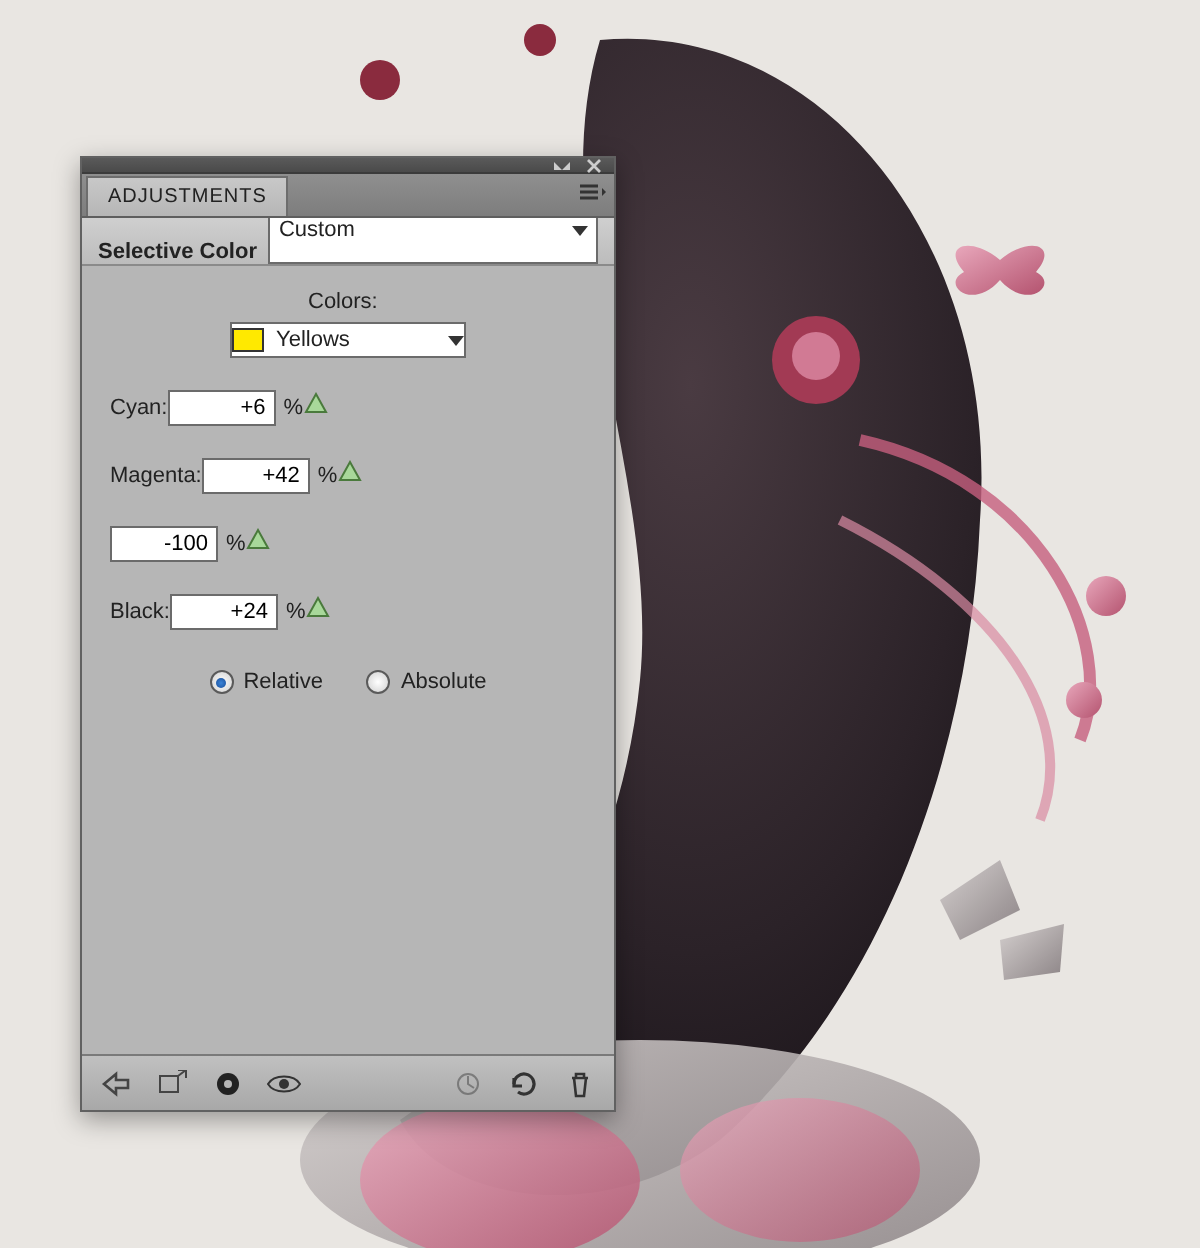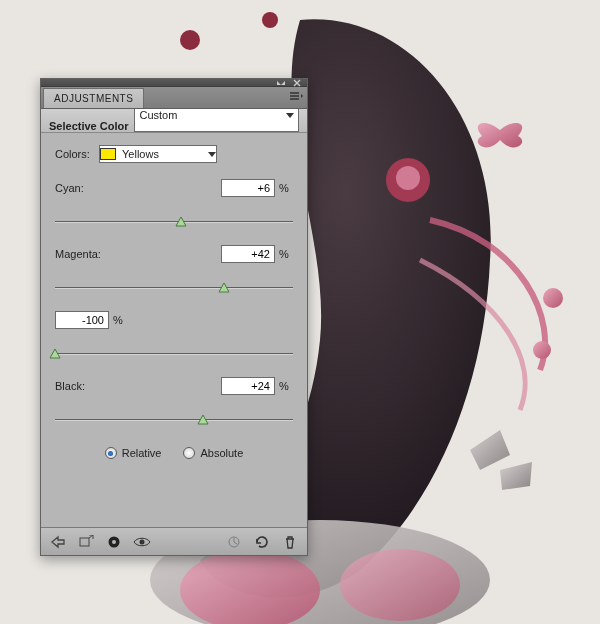--- a/index.html
+++ b/index.html
@@ -78,33 +78,33 @@
   }
   .panel-body {
     flex: 1;
     background: #b6b6b6;
     padding: 12px 14px 6px 14px;
     display: flex; flex-direction: column;
     gap: 16px;
   }
 
   .colors-row {
-    display: flex; align-items: center; gap: 4px;
+    display: flex; align-items: center; gap: 4px; flex-direction: column;
   }
   .colors-row label { min-width: 40px; }
   .color-select {
     width: 118px; height: 18px;
     background: #fff; border: 1px solid #6b6b6b;
     display: flex; align-items: center; gap: 6px;
     padding: 0 0; cursor: pointer;
     justify-content: space-between;
   }
   .swatch { width: 16px; height: 12px; background: #ffe900; border: 1px solid #333; }
 
-  .slider-block { display: flex; flex-direction: column; gap: 18px; }
+  .slider-block { display: flex; flex-direction: row; gap: 2px; }
   .slider-top { display: flex; align-items: center; }
   .slider-top .label { flex: 1; }
   .value-box {
     width: 54px; height: 18px;
     background: #fff; border: 1px solid #6b6b6b;
     font-size: 11px; text-align: right;
     padding: 2px 4px; margin-right: 4px;
   }
   .pct { width: 14px; text-align: left; }
   .track {

